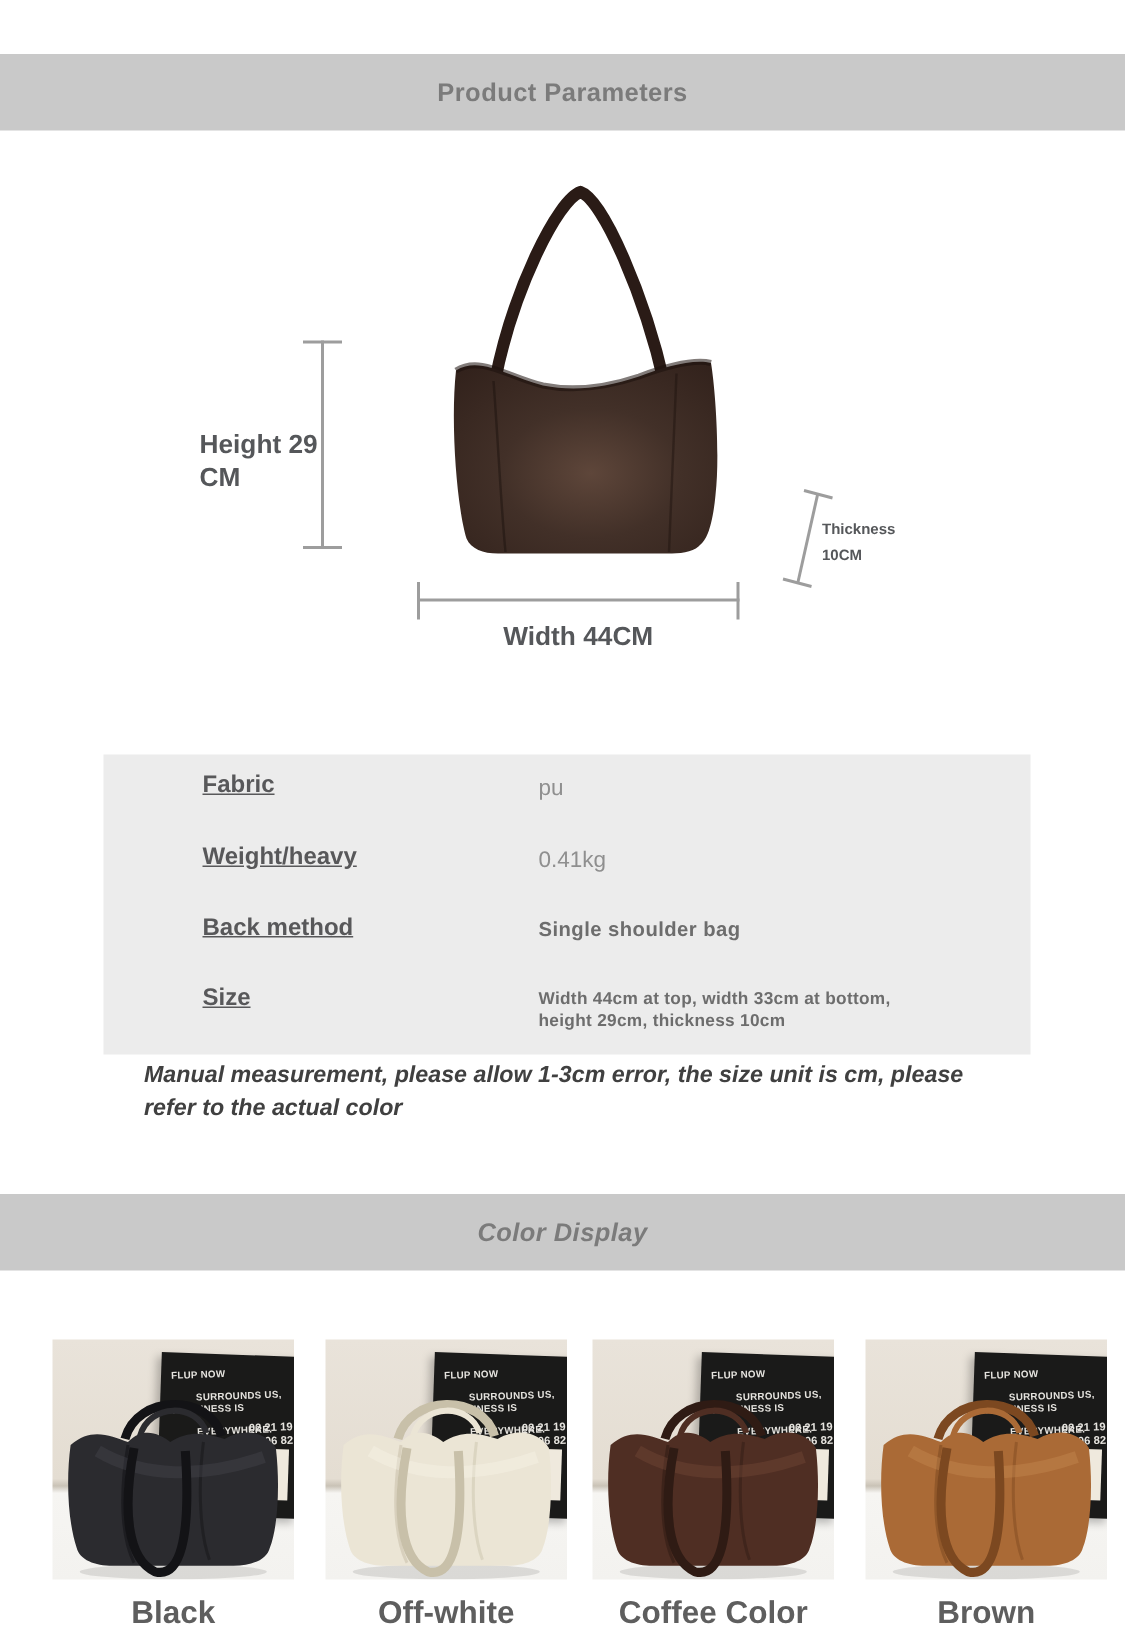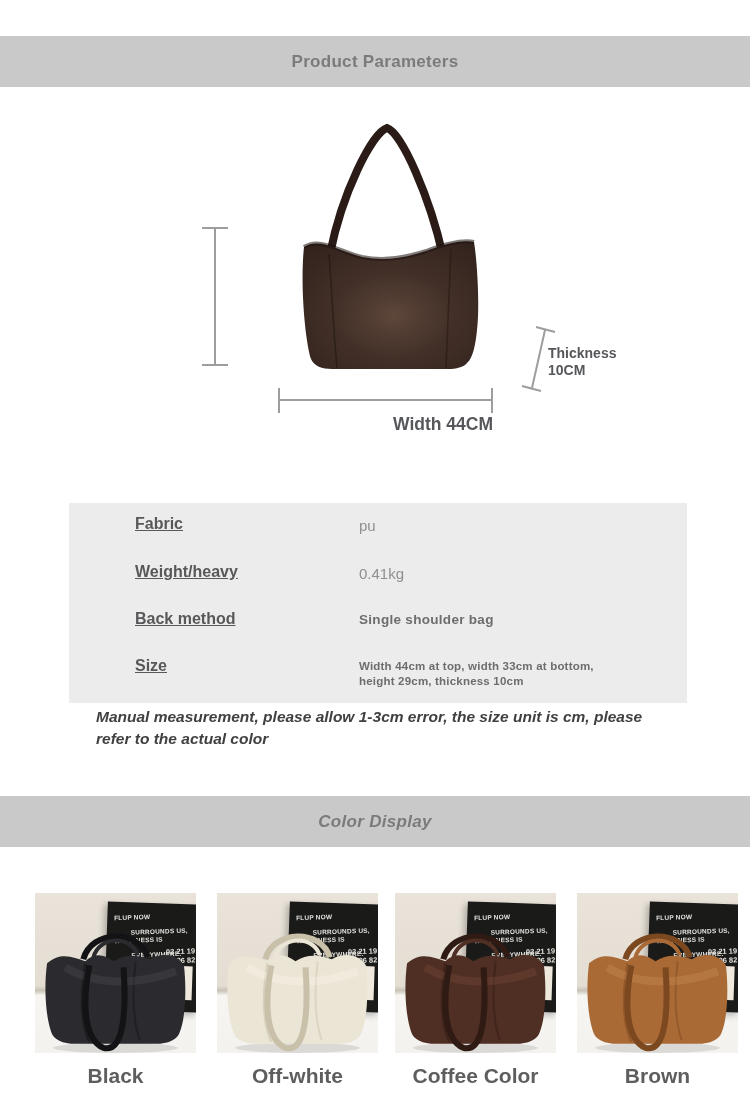--- a/index.html
+++ b/index.html
@@ -8,22 +8,22 @@
   
   .band{position:absolute;left:0;width:750px;height:51px;background:#c9c9c9;
         display:flex;align-items:center;justify-content:center;}
   .band .band-title{font-size:17px;font-weight:bold;color:#7b7b7b;letter-spacing:.3px;}
   #band-params{top:36px;}
   #band-colors{top:796px;font-style:italic;}
 
   
   .meas{position:absolute;color:#55575a;font-weight:bold;}
   #height-label{left:133px;top:285px;font-size:17.5px;line-height:22px;}
-  #width-label{left:278px;top:414px;width:215px;text-align:right;font-size:17.5px;}
-  #thickness-label{left:548px;top:345px;font-size:14px;line-height:17px;}
+  #width-label{left:278px;top:414px;width:215px;text-align:center;font-size:17.5px;}
+  #thickness-label{left:548px;top:345px;font-size:10px;line-height:17px;}
 
   
   .mline{position:absolute;background:#9d9d9d;}
   #h-line{left:214px;top:227px;width:2px;height:139px;}
   #h-cap-top{left:202px;top:227px;width:26px;height:2px;}
   #h-cap-bot{left:202px;top:364px;width:26px;height:2px;}
   #w-line{left:278px;top:399px;width:215px;height:2px;}
   #w-cap-l{left:278px;top:388px;width:2px;height:25px;}
   #w-cap-r{left:491px;top:388px;width:2px;height:25px;}
   #thick-svg{position:absolute;left:505px;top:315px;}
@@ -86,20 +86,24 @@
 
     <path d="M24,139 C40,129 58,143 82,149 C102,153 122,151 146,143 C162,137 182,131 194,134" fill="none" stroke="#1c110d" stroke-width="4" stroke-opacity="0.55"></path>
 
     <path d="M49,146 C52,185 54,230 57,260" fill="none" stroke="#1c110d" stroke-width="1.6" stroke-opacity="0.5"></path>
     <path d="M171,141 C169,185 167,230 166,260" fill="none" stroke="#1c110d" stroke-width="1.6" stroke-opacity="0.45"></path>
   </svg>
 
   <div class="mline" id="h-line"></div>
   <div class="mline" id="h-cap-top"></div>
   <div class="mline" id="h-cap-bot"></div>
+  <div class="meas" id="height-label">
+    <div>Height 29</div>
+    <div>CM</div>
+  </div>
 
   <div class="mline" id="w-line"></div>
   <div class="mline" id="w-cap-l"></div>
   <div class="mline" id="w-cap-r"></div>
   <div class="meas" id="width-label">Width 44CM</div>
 
   <svg id="thick-svg" width="60" height="85" viewBox="0 0 60 85">
     <line x1="40" y1="15" x2="27" y2="73" stroke="#9d9d9d" stroke-width="2"></line>
     <line x1="31" y1="12" x2="50" y2="17" stroke="#9d9d9d" stroke-width="2"></line>
     <line x1="17" y1="71" x2="36" y2="76" stroke="#9d9d9d" stroke-width="2"></line>

